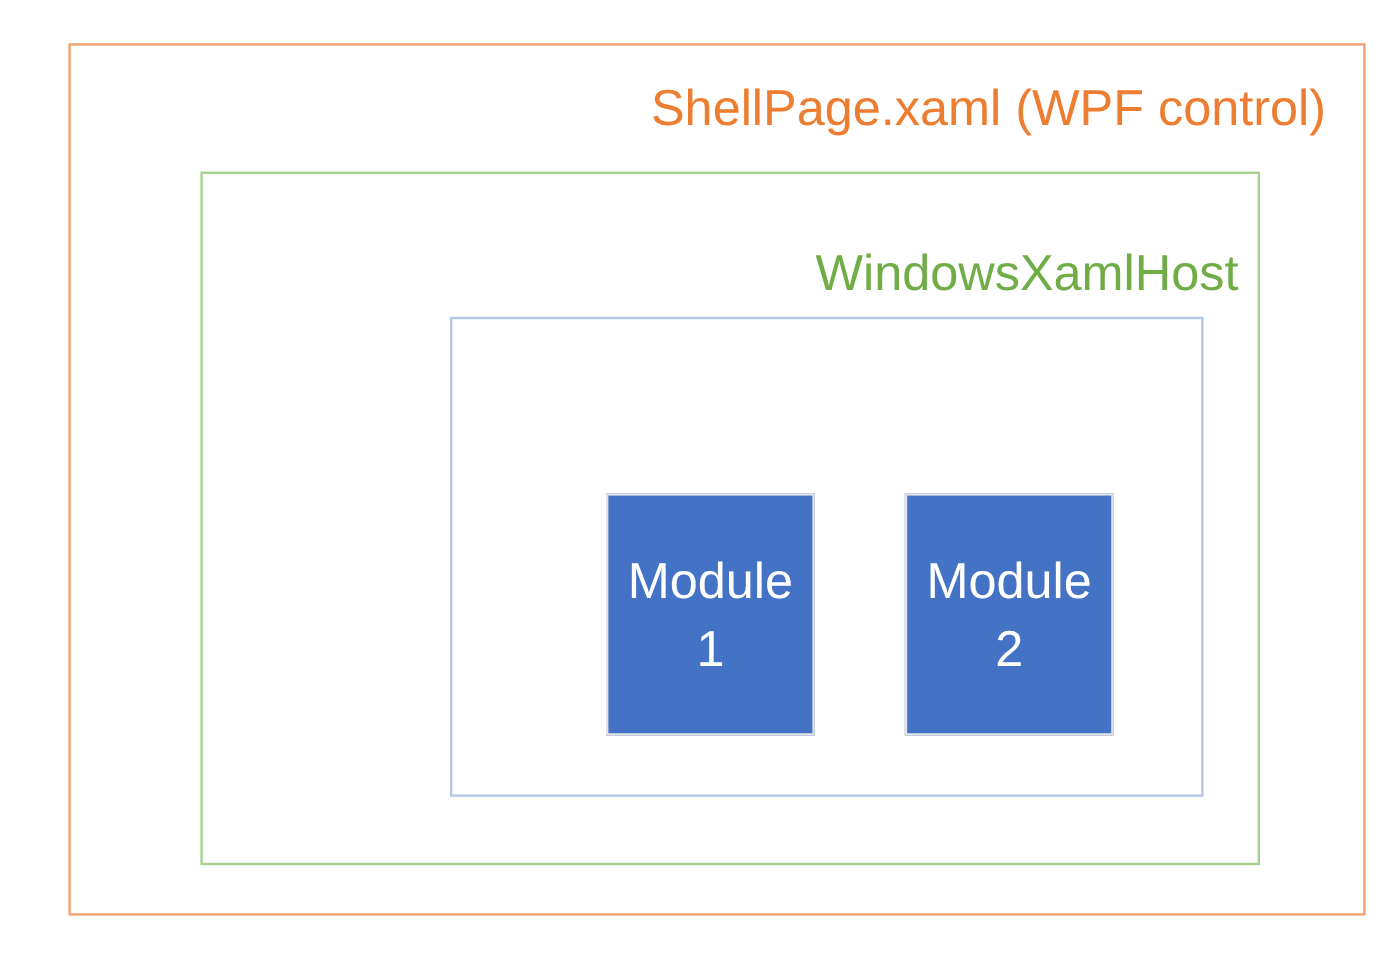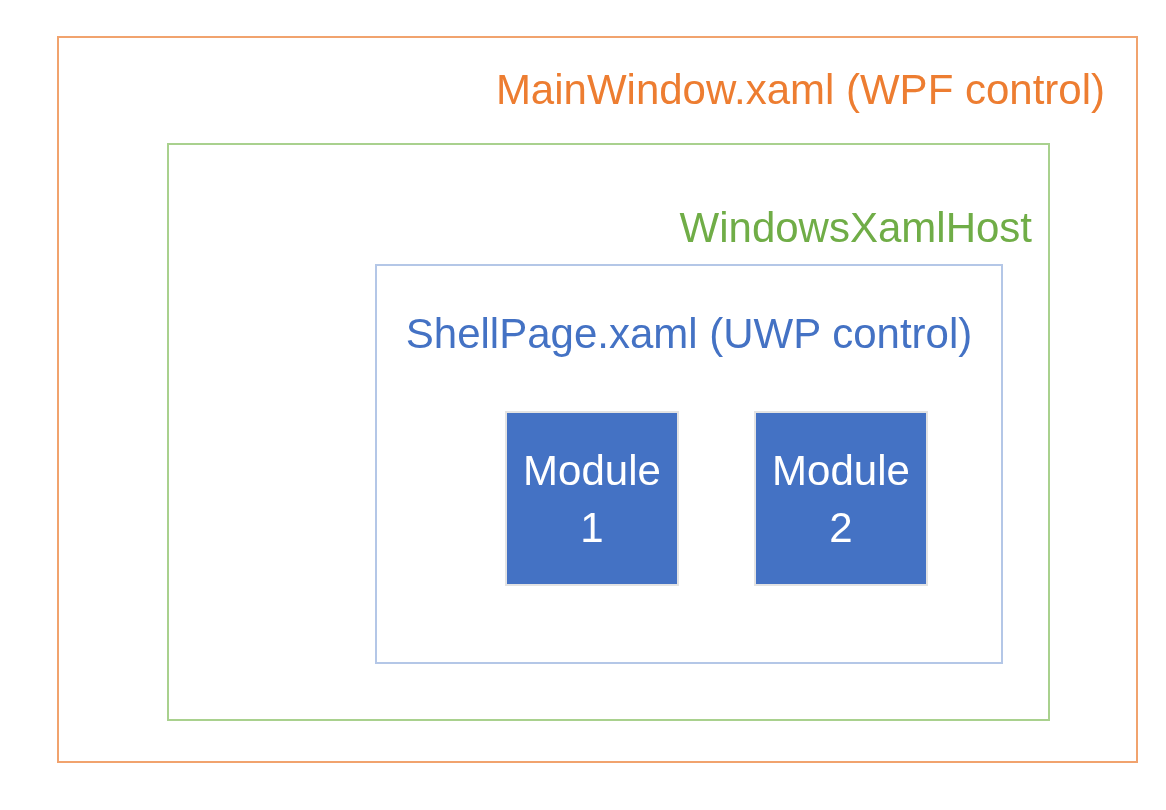--- a/index.html
+++ b/index.html
@@ -54,21 +54,21 @@
   }
   .label-shell {
     left: 0; top: 42px;
     width: 100%;
     text-align: center;
     color: var(--shell-text, #4472C4);
   }
   .module {
     position: absolute;
     top: 145px;
-    width: 174px; height: 175px;
+    width: 174px; height: 202px;
     box-sizing: border-box;
     background: var(--module-fill, #4472C4);
     border: 2px solid var(--module-border, #E3E3E3);
     display: flex;
     flex-direction: column;
     align-items: center;
     justify-content: center;
     color: var(--module-text, #FFFFFF);
     font-size: 42px;
     line-height: 57px;
@@ -77,27 +77,26 @@
   .module-1 { left: 128px; }
   .module-2 { left: 377px; }
   .module-line { display: block; }
 </style>
 </head>
 <body>
 
 <div class="canvas">
 
   <div class="box box-outer">
-    <div class="diagram-label label-outer">MainWindow.xaml (WPF control)</div>
+    <div class="diagram-label label-outer">ShellPage.xaml (WPF control)</div>
 
     <div class="box box-host">
       <div class="diagram-label label-host">WindowsXamlHost</div>
 
       <div class="box box-shell">
-        <div class="diagram-label label-shell">ShellPage.xaml (UWP control)</div>
 
         <div class="module module-1">
           <span class="module-line">Module</span>
           <span class="module-line">1</span>
         </div>
 
         <div class="module module-2">
           <span class="module-line">Module</span>
           <span class="module-line">2</span>
         </div>

